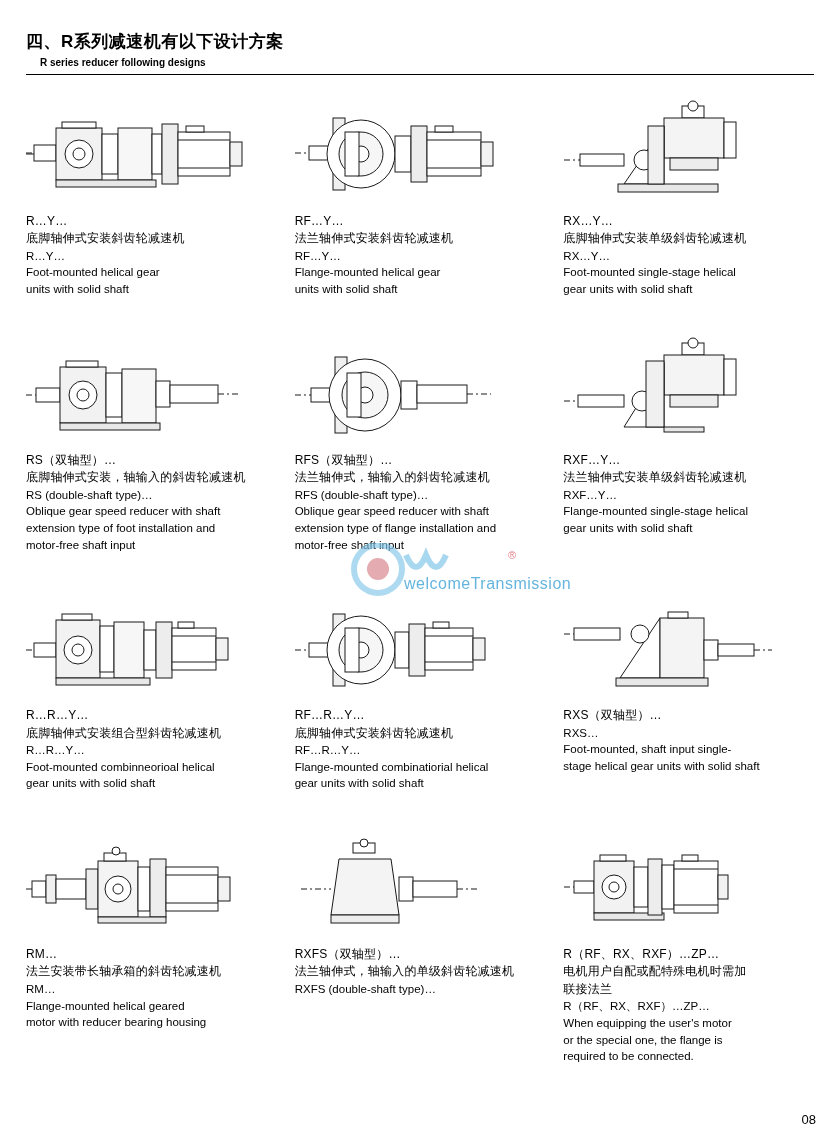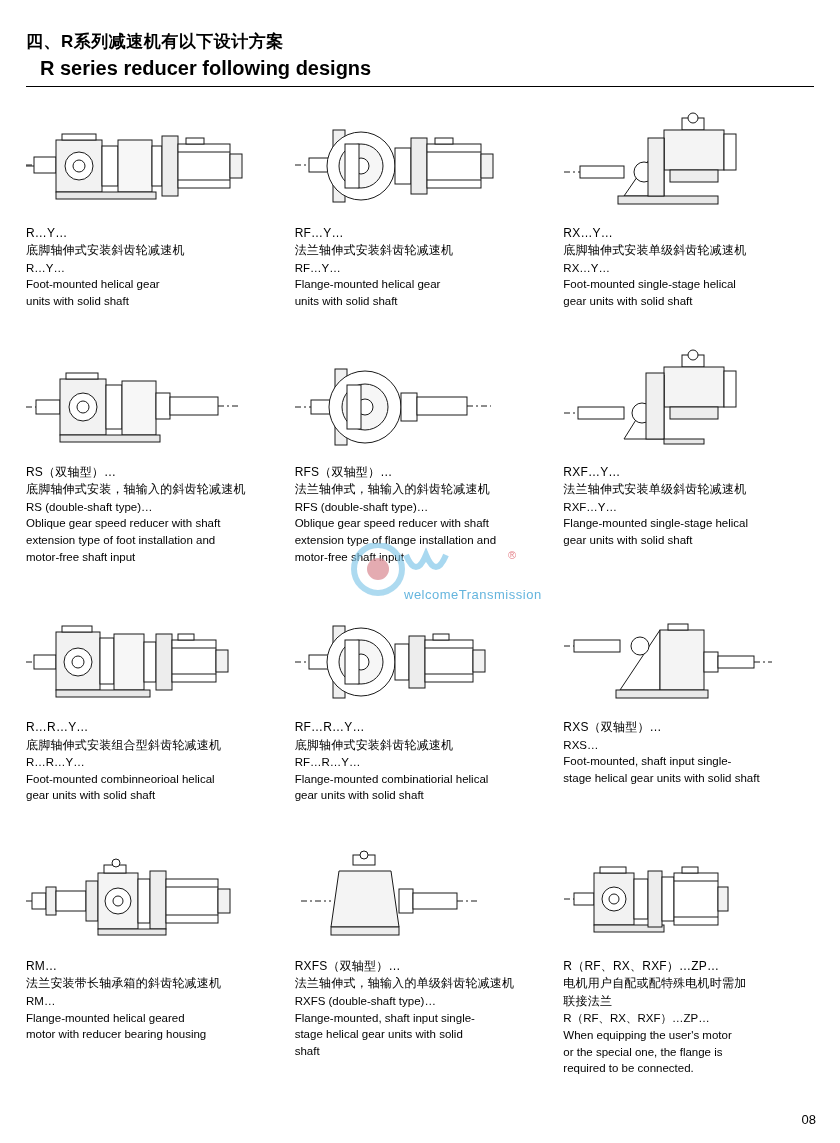--- a/index.html
+++ b/index.html
@@ -20,21 +20,21 @@
     padding: 30px 26px 0 26px;
   }
   .hdr-cn {
     font-size: 17px;
     font-weight: bold;
     letter-spacing: 0.5px;
     margin: 0 0 4px 0;
     color: #000;
   }
   .hdr-en {
-    font-size: 20px;
+    font-size: 10px;
     font-weight: bold;
     margin: 0 0 6px 14px;
     color: #000;
   }
   .rule {
     height: 1px;
     background: #000;
     width: 100%;
     margin-bottom: 18px;
   }
@@ -73,22 +73,22 @@
     left: 348px;
     top: 543px;
     width: 190px;
     height: 72px;
     pointer-events: none;
     opacity: 0.85;
   }
   .wm-text {
     position: absolute;
     left: 56px;
-    top: 44px;
-    font-size: 13px;
+    top: 32px;
+    font-size: 16px;
     color: #4aa8d8;
     letter-spacing: 0.5px;
   }
   .wm-r {
     position: absolute;
     left: 160px;
     top: 6px;
     font-size: 11px;
     color: #e06a74;
   }
@@ -416,23 +416,20 @@
             <rect x="118" y="50" width="44" height="16" fill="#fff"></rect>
             <line x1="162" y1="58" x2="182" y2="58" stroke-dasharray="6 3 2 3"></line>
             <line x1="6" y1="58" x2="36" y2="58" stroke-dasharray="6 3 2 3"></line>
           </g>
         </svg>
       </div>
       <div class="caption">
         <div class="cn">RXFS（双轴型）…</div>
         <div class="cn">法兰轴伸式，轴输入的单级斜齿轮减速机</div>
         <div class="en">RXFS (double-shaft type)…</div>
-        <div class="en">Flange-mounted, shaft input single-
-stage helical gear units with solid
-shaft</div>
       </div>
     </div>
 
     <div class="cell">
       <div class="figbox">
         <svg width="250" height="110" viewBox="0 0 250 110">
           <g fill="none" stroke="#1a1a1a" stroke-width="1">
             <line x1="0" y1="56" x2="16" y2="56" stroke-dasharray="6 3 2 3"></line>
             <rect x="10" y="50" width="20" height="12" fill="#fff"></rect>
             <rect x="30" y="30" width="40" height="52" fill="#f2f2f2"></rect>

